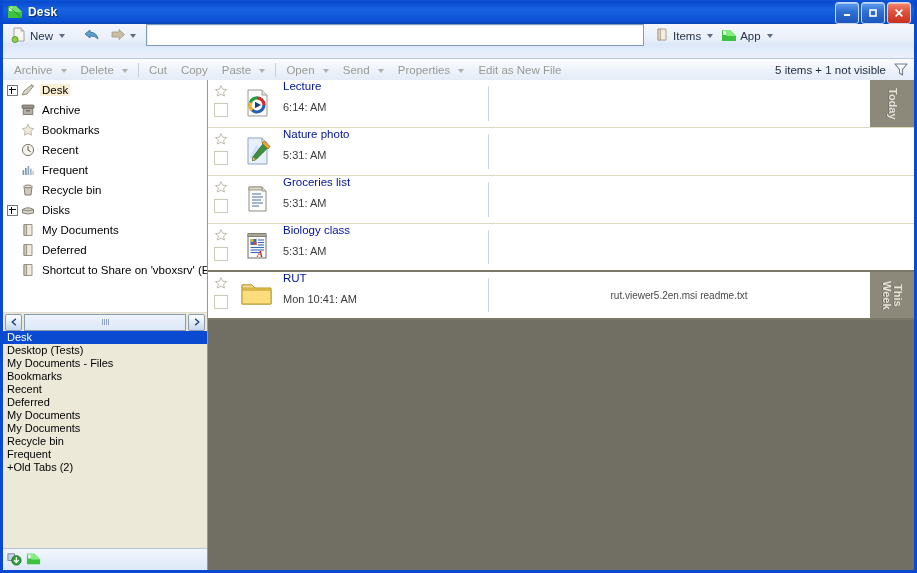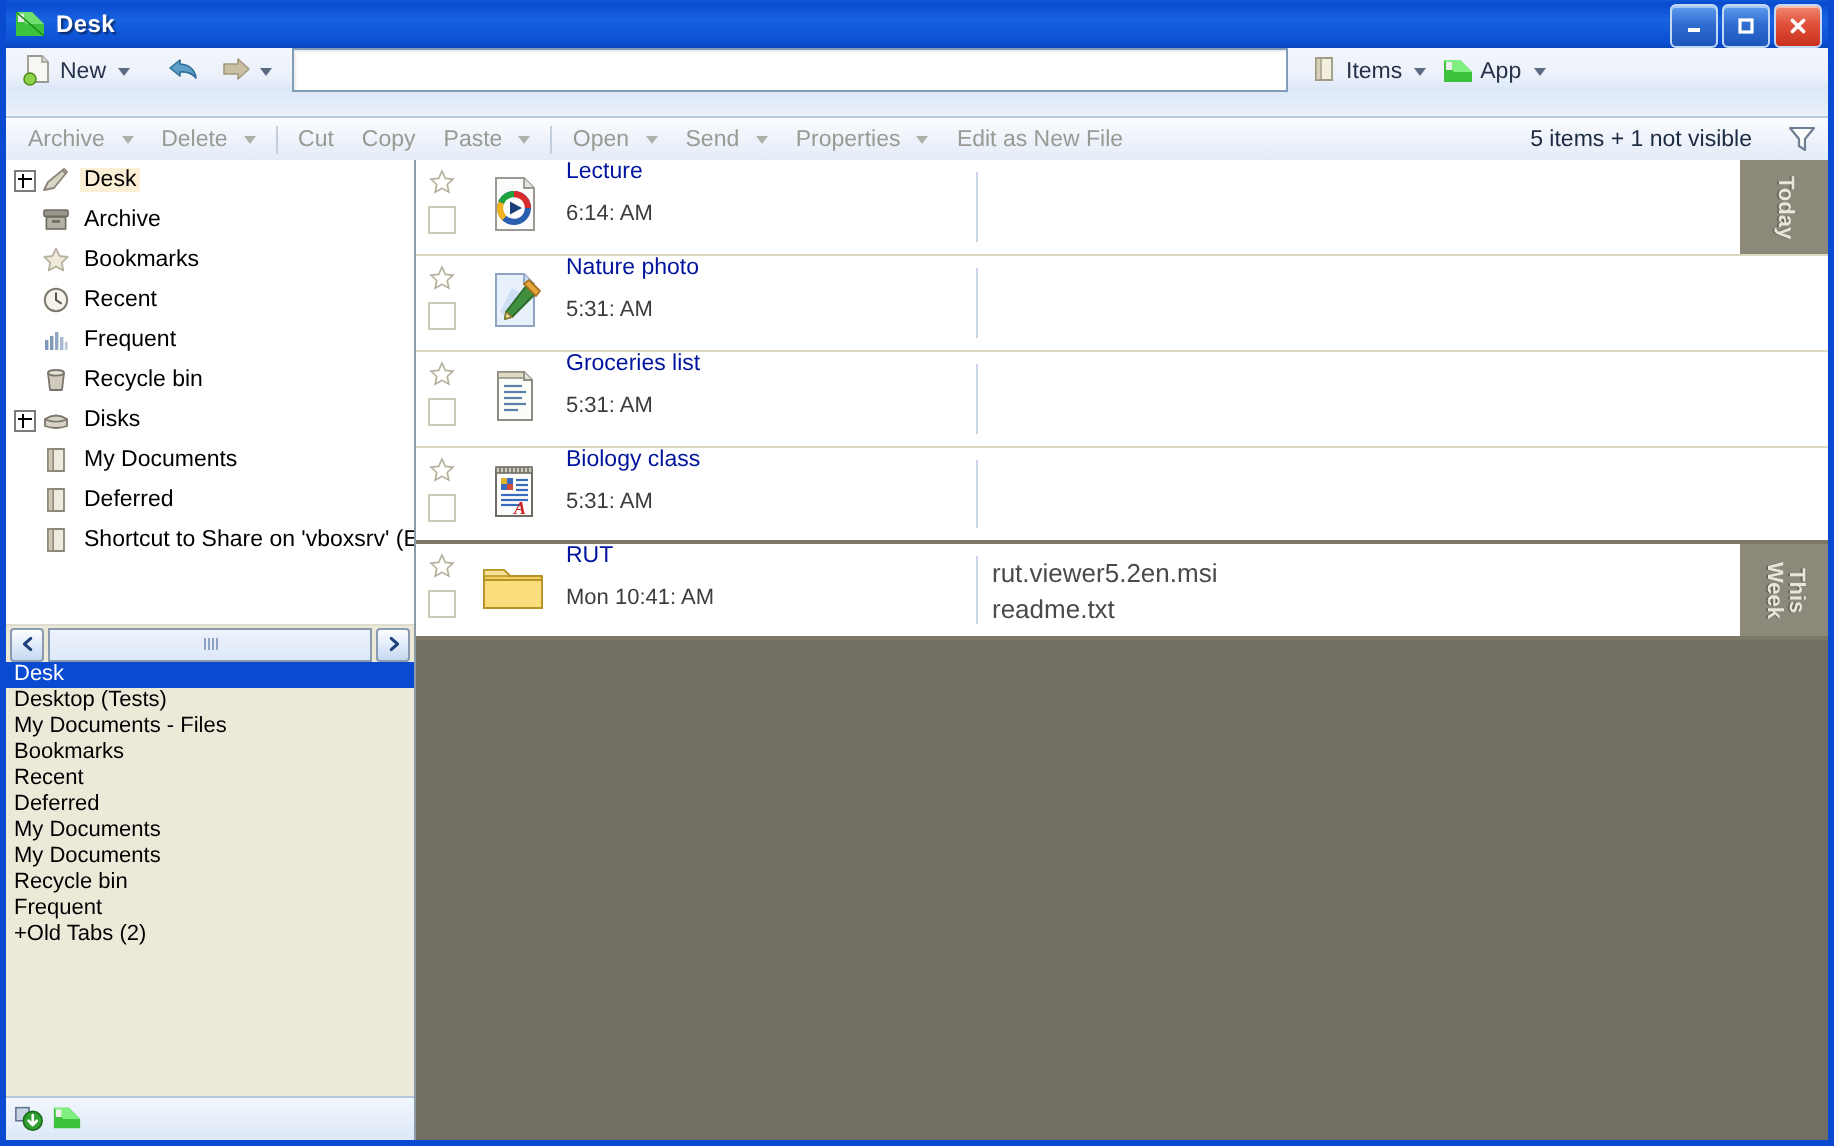--- a/index.html
+++ b/index.html
@@ -74,21 +74,21 @@
     padding:0 4px;font-size:11.5px;color:#9a9a94;
     position:relative;
   }
   .tb2-item{padding:0 7px;height:18px;line-height:18px;white-space:nowrap;cursor:default;}
   .caret-dim{
     display:inline-block;width:0;height:0;border-left:3.5px solid transparent;border-right:3.5px solid transparent;
     border-top:4px solid #b0b0aa;margin-left:5px;vertical-align:middle;
   }
   .vsep{width:1px;height:14px;background:#c4cfdd;margin:0 3px;}
   .tb2-right{
-    position:absolute;right:4px;top:0;height:22px;display:flex;align-items:center;gap:16px;justify-content:space-between;
+    position:absolute;right:4px;top:0;height:22px;display:flex;align-items:center;gap:6px;justify-content:space-between;
   }
   .tb2-count{color:#1b2a40;font-size:11.5px;}
   .content-wrap{position:absolute;left:0;top:80px;right:0;bottom:0;display:flex;}
   .left-col{
     width:205px;flex:0 0 205px;display:flex;flex-direction:column;
     background:#ece9d8;border-right:1px solid #8d9aa8;
     box-sizing:border-box;
   }
   
   .tree{
@@ -152,22 +152,22 @@
   .chk{width:12px;height:12px;border:1px solid #cdc9b8;background:#fff;}
   .col-icon{width:45px;flex:0 0 45px;display:flex;align-items:center;justify-content:center;}
   .col-main{flex:1;display:flex;flex-direction:column;justify-content:flex-start;padding-left:4px;min-width:0;}
   .fname{color:#00139c;font-size:11.5px;margin-bottom:9px;}
   .ftime{color:#3d3d3d;font-size:11px;}
   .col-div{
     position:absolute;left:280px;top:6px;bottom:6px;width:1px;background:#c9d5e6;
   }
   .col-extra{
     position:absolute;left:288px;top:0;bottom:0;right:52px;
-    display:flex;flex-direction:column;justify-content:center;gap:3px;
-    font-size:13px;color:#4a4a4a;
+    display:flex;justify-content:center;gap:3px;
+    font-size:10px;color:#4a4a4a;align-items:center;
   }
   .col-group{
     position:absolute;right:0;top:0;bottom:0;width:44px;
     background:#8c887a;display:flex;align-items:center;justify-content:center;
   }
   .col-group span{
     writing-mode:vertical-rl;
     font-size:11px;color:#e8e5da;font-weight:bold;text-align:center;line-height:11px;
     text-shadow:0 1px 0 rgba(0,0,0,.25);
   }

